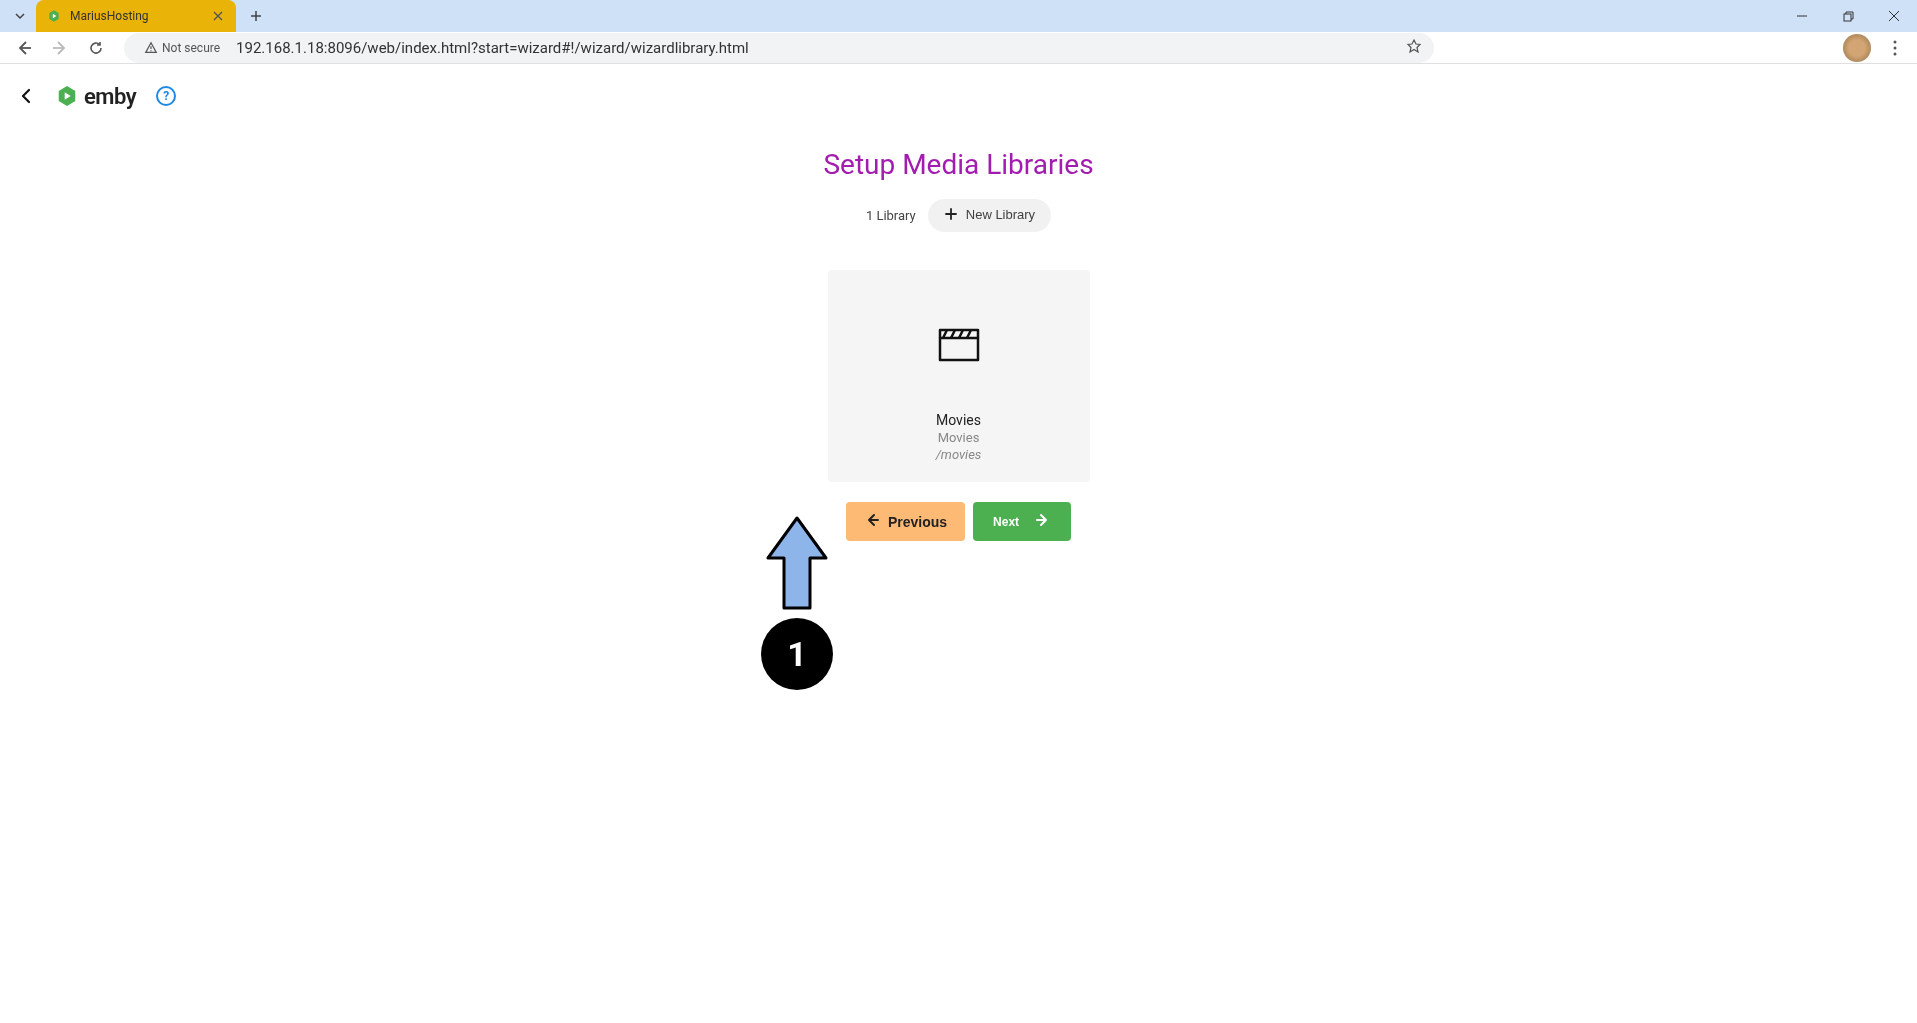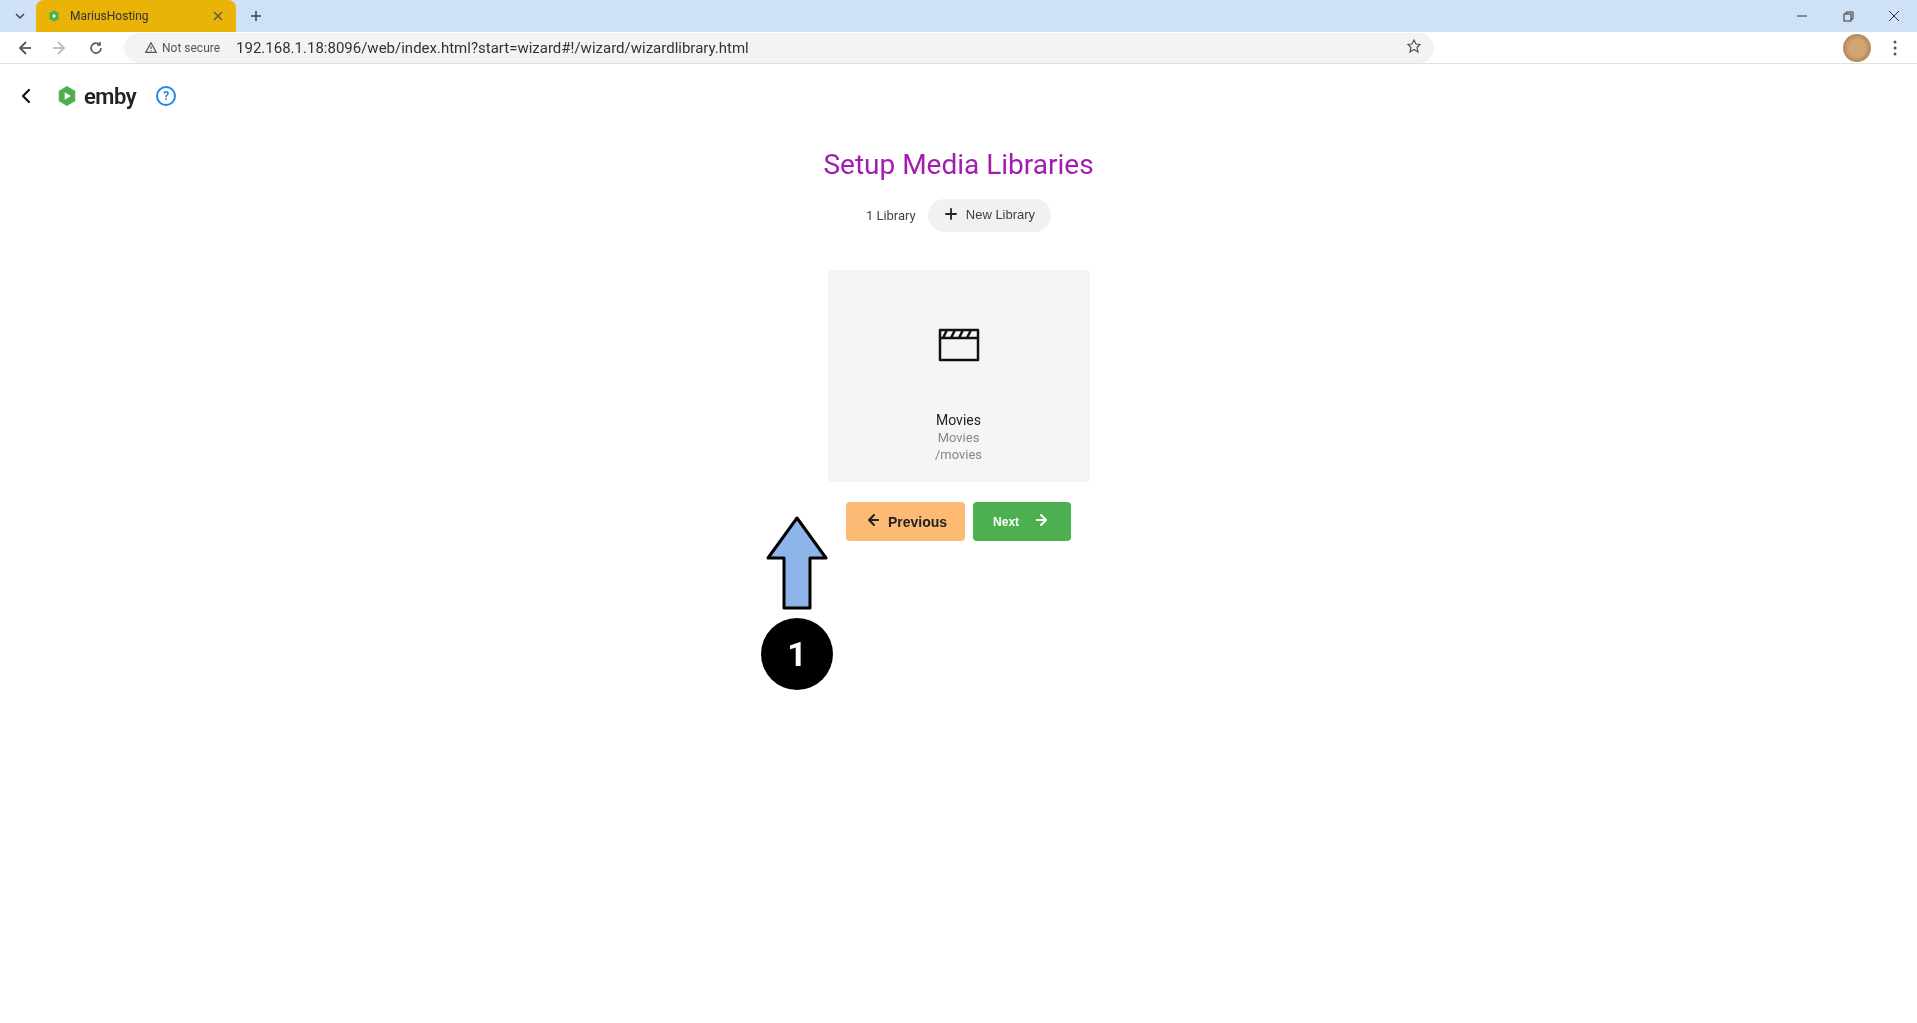--- a/index.html
+++ b/index.html
@@ -42,21 +42,21 @@
     .wizard-content { text-align: center; padding-top: 20px; }
     .wizard-title { font-size: 28px; font-weight: 400; color: #a21caf; }
     .library-info-row { display: flex; align-items: center; justify-content: center; gap: 12px; margin-top: 18px; }
     .library-count { font-size: 13px; color: #444; }
     .new-library-btn { background: #f1f1f1; border: none; border-radius: 18px; padding: 8px 16px; display: flex; gap: 8px; font-size: 13px; color: #404040; cursor: pointer; }
     
     .library-card { width: 262px; height: 212px; background: #f5f5f5; border-radius: 4px; margin: 38px auto 0; display: flex; flex-direction: column; align-items: center; justify-content: center; padding: 20px; }
     .library-icon-area { flex: 1; display: flex; align-items: flex-start; justify-content: center; padding-top: 38px; }
     .library-name { font-size: 14px; color: #222; margin-top: 4px; }
     .library-type { font-size: 13px; color: #888; margin-top: 2px; }
-    .library-path { font-size: 13px; color: #888; margin-top: 2px; }
+    .library-path { font-size: 13px; color: #888; margin-top: 2px; font-style: italic; }
     
     .wizard-nav { display: flex; justify-content: center; gap: 8px; margin-top: 20px; }
     .btn-prev { background: #fdba74; border: none; border-radius: 4px; padding: 10px 18px; display: flex; align-items: center; gap: 8px; font-size: 14px; font-weight: 600; color: #222; cursor: pointer; }
     .btn-next { background: #4caf50; border: none; border-radius: 4px; padding: 10px 20px; display: flex; align-items: center; gap: 16px; font-size: 12px; font-weight: 600; color: #fff; cursor: pointer; }
     
     
     .annotation { position: absolute; left: 760px; top: 450px; pointer-events: none; }
     .annotation-arrow { width: 74px; height: 100px; }
     .annotation-circle { width: 72px; height: 72px; background: #000; border-radius: 50%; display: flex; align-items: center; justify-content: center; color: #fff; font-size: 34px; font-weight: bold; margin: 0 auto; }
   </style>

